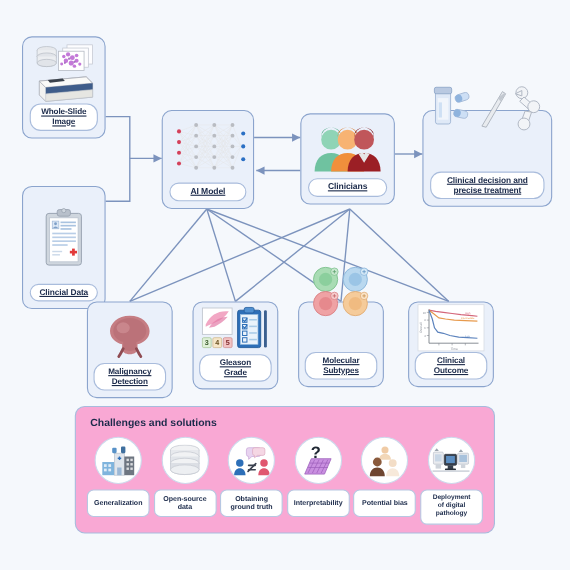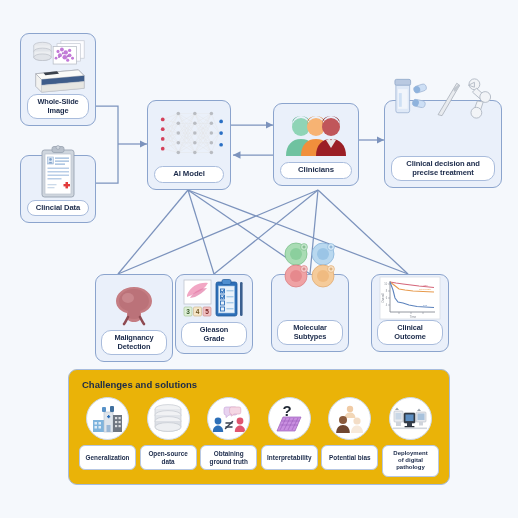--- a/index.html
+++ b/index.html
@@ -35,27 +35,28 @@
     background:#ffffff;
     border:1.1px solid #a9bcdc;
     border-radius:10px;
     color:#1b2a4a;
     font-size:8px;font-weight:bold;line-height:1.12;
     text-align:center;
     padding:3px 7px;
     box-sizing:border-box;
     min-width:62px;
     letter-spacing:-.1px;
+    text-decoration:underline;
   }
 
   
   #challenges{
     position:absolute;z-index:2;
     left:68px;top:369px;width:382px;height:116px;
-    background:#eab308;
+    background:#f9a8d4;
     border:1.6px solid #a7bcdd;
     border-radius:9px;
     box-sizing:border-box;
   }
   #challenges .ch-title{
     position:absolute;left:13px;top:9px;
     font-size:9.5px;font-weight:bold;color:#1b2a4a;
   }
   #chrow{
     position:absolute;left:10px;top:27px;right:10px;bottom:7px;
@@ -154,21 +155,21 @@
           <path d="M18,37 L32,35.5 L34,38 L20,39.5 Z" fill="#3b424c"></path>
         </g>
       </svg>
     </div>
     <div class="pill" style="font-size:7.4px;">
       <span>Whole-Slide</span><br>
       <span>Image</span>
     </div>
   </div>
 
-  <div class="node" style="left:20px;top:155px;width:76px;height:68px;">
+  <div class="node" style="left:20px;top:169px;width:76px;height:112px;">
     <div class="art">
       <svg width="44" height="56" viewBox="0 0 44 56">
         <rect x="6" y="6" width="32" height="47" rx="2.5" fill="#cfd6de" stroke="#9aa4b2" stroke-width=".9"></rect>
         <rect x="9" y="10" width="26" height="40" fill="#ffffff" stroke="#b9c2ce" stroke-width=".7"></rect>
         <rect x="16" y="2.5" width="12" height="6" rx="2" fill="#b8c0cb" stroke="#98a2b0" stroke-width=".8"></rect>
         <circle cx="22" cy="3.5" r="1.9" fill="#cfd6de" stroke="#98a2b0" stroke-width=".7"></circle>
         <rect x="11.5" y="13" width="6" height="7" fill="#dce8f6" stroke="#9cb6d6" stroke-width=".6"></rect>
         <circle cx="14.5" cy="15.4" r="1.3" fill="#7fa0c8"></circle>
         <path d="M12.2,19.4 a2.4,2 0 0 1 4.6,0 z" fill="#7fa0c8"></path>
         <g fill="#a9c3e0">
@@ -307,21 +308,21 @@
           <path d="M80,10 L86,7 L86,12 Z"></path>
         </g>
       </svg>
     </div>
     <div class="pill" style="font-size:7.6px;min-width:104px;margin-top:35px;">
       <span>Clinical decision and</span><br>
       <span>precise treatment</span>
     </div>
   </div>
 
-  <div class="node" style="left:79px;top:274px;width:78px;height:88px;margin-left:16px;">
+  <div class="node" style="left:79px;top:274px;width:78px;height:88px;">
     <div class="art">
       <svg width="50" height="42" viewBox="0 0 50 42">
         <path d="M25,3 c11,0 18,7 18,14 c0,7 -6,11 -11,12 l0,4 c0,3 -3,5 -7,5 c-4,0 -7,-2 -7,-5 l0,-4 c-5,-1 -11,-5 -11,-12 c0,-7 7,-14 18,-14 z" fill="#c57d83"></path>
         <path d="M25,5 c9,0 15,6 15,12 c0,6 -5,9 -9,10 l0,5 c0,2 -2,3 -6,3 c-4,0 -6,-1 -6,-3 l0,-5 c-4,-1 -9,-4 -9,-10 c0,-6 6,-12 15,-12 z" fill="#b0666d" opacity=".45"></path>
         <path d="M19,33 c-2,4 -3,6 -4,7 M31,33 c2,4 3,6 4,7" stroke="#8f4b52" stroke-width="2.6" fill="none" stroke-linecap="round"></path>
         <ellipse cx="19" cy="14" rx="6" ry="5" fill="#d79aa0" opacity=".5"></ellipse>
       </svg>
     </div>
     <div class="pill" style="font-size:7.4px;min-width:66px;">
       <span>Malignancy</span><br>

